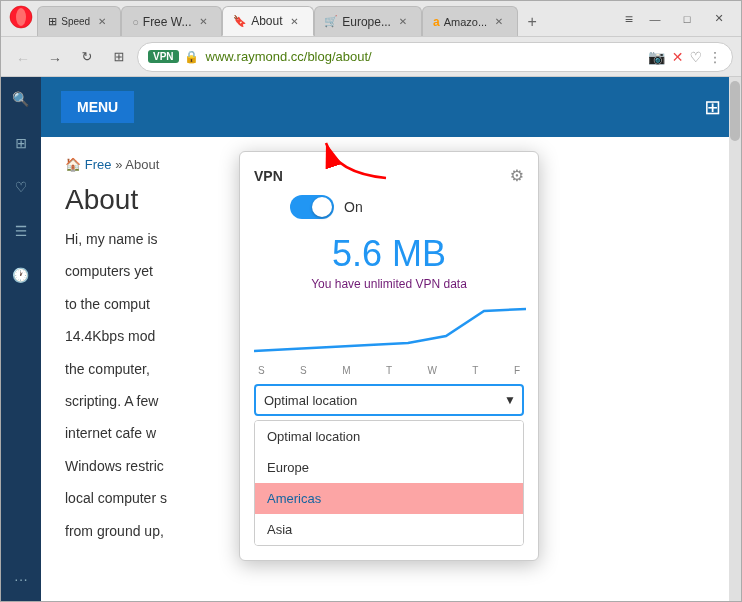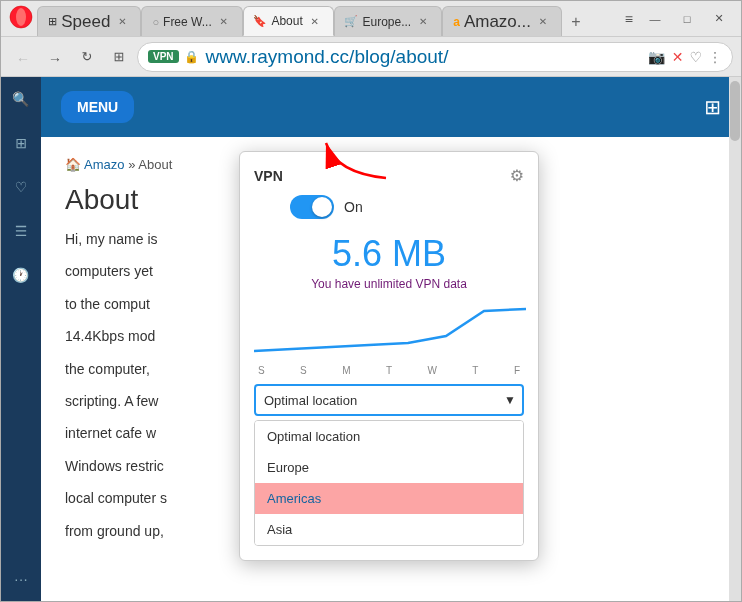--- a/index.html
+++ b/index.html
@@ -18,33 +18,33 @@
     .title-bar-controls { display: flex; align-items: center; gap: 4px; margin-left: 8px; }
     .tb-btn { width: 28px; height: 20px; display: flex; align-items: center; justify-content: center; font-size: 11px; color: #555; cursor: pointer; border-radius: 3px; }
 
     
     .toolbar { background: #e8e8e8; height: 40px; display: flex; align-items: center; padding: 0 8px; gap: 4px; border-bottom: 1px solid #ccc; }
     .nav-btn { width: 28px; height: 28px; display: flex; align-items: center; justify-content: center; border-radius: 50%; color: #555; font-size: 14px; cursor: pointer; }
     .nav-btn.disabled { color: #bbb; cursor: default; }
     .address-bar-wrap { flex: 1; display: flex; align-items: center; background: white; border: 1px solid #ccc; border-radius: 20px; height: 30px; padding: 0 10px; gap: 6px; }
     .vpn-badge { background: #2e8b57; color: white; font-size: 10px; font-weight: bold; padding: 1px 5px; border-radius: 3px; display: flex; align-items: center; gap: 2px; }
     .lock-icon-addr { color: #2e8b57; font-size: 12px; }
-    .address-text { flex: 1; font-size: 19px; color: #0369a1; }
+    .address-text { flex: 1; font-size: 13px; color: #4d7c0f; }
     .addr-icons { display: flex; gap: 6px; align-items: center; color: #888; font-size: 14px; }
 
     
     .main-area { display: flex; flex: 1; overflow: hidden; }
     .sidebar { width: 40px; background: #1a3a5c; display: flex; flex-direction: column; align-items: center; padding: 8px 0; gap: 16px; }
     .sidebar-icon { width: 28px; height: 28px; display: flex; align-items: center; justify-content: center; color: #8ab; font-size: 16px; cursor: pointer; border-radius: 4px; }
     .sidebar-bottom { margin-top: auto; }
 
     
     .web-content { flex: 1; background: white; overflow: hidden; position: relative; }
     .site-header { background: #1565a0; height: 60px; display: flex; align-items: center; padding: 0 20px; }
-    .menu-btn { background: #1976d2; color: white; font-weight: bold; padding: 8px 16px; font-size: 14px; cursor: pointer; border-radius: 12px; }
+    .menu-btn { background: #1976d2; color: white; font-weight: bold; padding: 8px 16px; font-size: 14px; cursor: pointer; }
     .site-header-right { margin-left: auto; color: white; font-size: 20px; }
     .page-content { padding: 20px 24px; }
     .breadcrumb { font-size: 13px; color: #555; margin-bottom: 12px; }
     .breadcrumb a { color: #1565a0; text-decoration: none; }
     .page-title { font-size: 28px; color: #333; margin-bottom: 12px; font-weight: 400; }
     .page-text { font-size: 14px; color: #333; line-height: 1.6; }
     .page-text p { margin-bottom: 10px; }
 
     
     .scrollbar { width: 12px; background: #e0e0e0; position: absolute; right: 0; top: 0; bottom: 0; }
@@ -88,21 +88,21 @@
         <circle cx="12" cy="12" r="11" fill="#FF1B2D"></circle>
         <ellipse cx="12" cy="12" rx="5" ry="9" fill="#FF6C6C"></ellipse>
         <circle cx="12" cy="12" r="11" fill="none" stroke="#CC0000" stroke-width="0.5"></circle>
       </svg>
     </div>
 
     <div class="tabs">
 
       <div class="tab">
         <span style="font-size:11px;">⊞</span>
-        <span style="font-size:17px;">Speed</span>
+        <span style="font-size:10px;">Speed</span>
         <span class="tab-close">✕</span>
       </div>
 
       <div class="tab">
         <span style="font-size:11px;color:#888;">○</span>
         <span style="font-size:12px;">Free W...</span>
         <span class="tab-close">✕</span>
       </div>
 
       <div class="tab active">
@@ -112,21 +112,21 @@
       </div>
 
       <div class="tab">
         <span style="font-size:11px;">🛒</span>
         <span style="font-size:12px;">Europe...</span>
         <span class="tab-close">✕</span>
       </div>
 
       <div class="tab">
         <span style="font-size:12px;font-weight:bold;color:#f90;">a</span>
-        <span style="font-size:17px;">Amazo...</span>
+        <span style="font-size:11px;">Amazo...</span>
         <span class="tab-close">✕</span>
       </div>
 
       <div class="tab-add">+</div>
     </div>
 
     <div class="title-bar-controls">
       <div style="font-size:14px;color:#555;margin-right:4px;">≡</div>
       <div class="tb-btn">—</div>
       <div class="tb-btn">□</div>
@@ -168,21 +168,21 @@
 
     <div class="web-content">
 
       <div class="site-header">
         <div class="menu-btn">MENU</div>
         <div class="site-header-right">⊞</div>
       </div>
 
       <div class="page-content">
         <div class="breadcrumb">
-          <a href="#">🏠 <span>Amazo</span></a>
+          <a href="#">🏠 <span>Free</span></a>
           <span> » </span>
           <span>About</span>
         </div>
         <h1 class="page-title">About</h1>
         <div class="page-text">
           <p>Hi, my name is&nbsp;&nbsp;&nbsp;&nbsp;&nbsp;&nbsp;&nbsp;&nbsp;&nbsp;&nbsp;&nbsp;&nbsp;&nbsp;&nbsp;&nbsp;&nbsp;&nbsp;&nbsp;&nbsp;&nbsp;&nbsp;&nbsp;&nbsp;&nbsp;&nbsp;&nbsp;&nbsp;&nbsp;&nbsp;&nbsp;&nbsp;&nbsp;&nbsp;arly half of my life on</p>
           <p>computers yet&nbsp;&nbsp;&nbsp;&nbsp;&nbsp;&nbsp;&nbsp;&nbsp;&nbsp;&nbsp;&nbsp;&nbsp;&nbsp;&nbsp;&nbsp;&nbsp;&nbsp;&nbsp;&nbsp;&nbsp;&nbsp;&nbsp;&nbsp;&nbsp;&nbsp;&nbsp;&nbsp;&nbsp;&nbsp;&nbsp;&nbsp;&nbsp;I instantly got hooked</p>
           <p>to the comput&nbsp;&nbsp;&nbsp;&nbsp;&nbsp;&nbsp;&nbsp;&nbsp;&nbsp;&nbsp;&nbsp;&nbsp;&nbsp;&nbsp;&nbsp;&nbsp;&nbsp;&nbsp;&nbsp;&nbsp;&nbsp;&nbsp;&nbsp;&nbsp;&nbsp;&nbsp;&nbsp;&nbsp;&nbsp;&nbsp;&nbsp;with my cousin's</p>
           <p>14.4Kbps mod&nbsp;&nbsp;&nbsp;&nbsp;&nbsp;&nbsp;&nbsp;&nbsp;&nbsp;&nbsp;&nbsp;&nbsp;&nbsp;&nbsp;&nbsp;&nbsp;&nbsp;&nbsp;&nbsp;&nbsp;&nbsp;&nbsp;&nbsp;&nbsp;&nbsp;&nbsp;&nbsp;&nbsp;&nbsp;&nbsp;&nbsp;n about how to use</p>
           <p>the computer,&nbsp;&nbsp;&nbsp;&nbsp;&nbsp;&nbsp;&nbsp;&nbsp;&nbsp;&nbsp;&nbsp;&nbsp;&nbsp;&nbsp;&nbsp;&nbsp;&nbsp;&nbsp;&nbsp;&nbsp;&nbsp;&nbsp;&nbsp;&nbsp;&nbsp;&nbsp;&nbsp;&nbsp;&nbsp;&nbsp;&nbsp;ds and mIRC</p>

